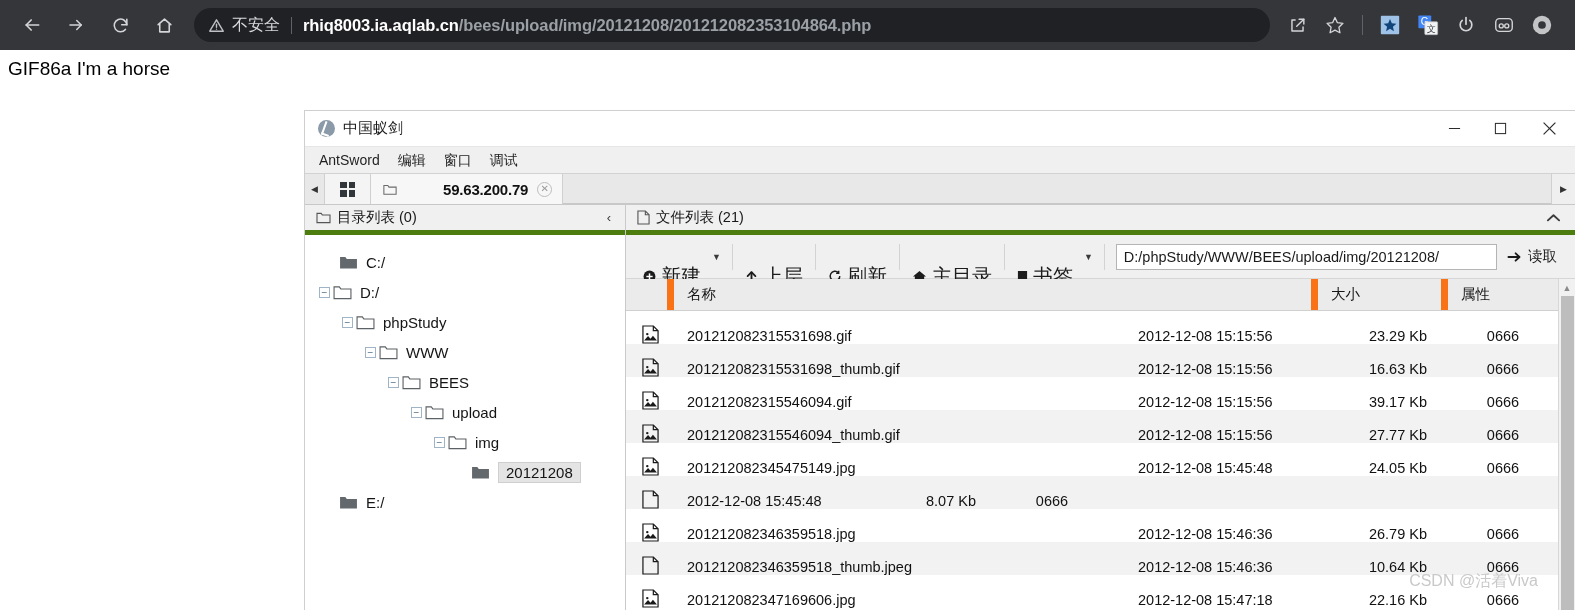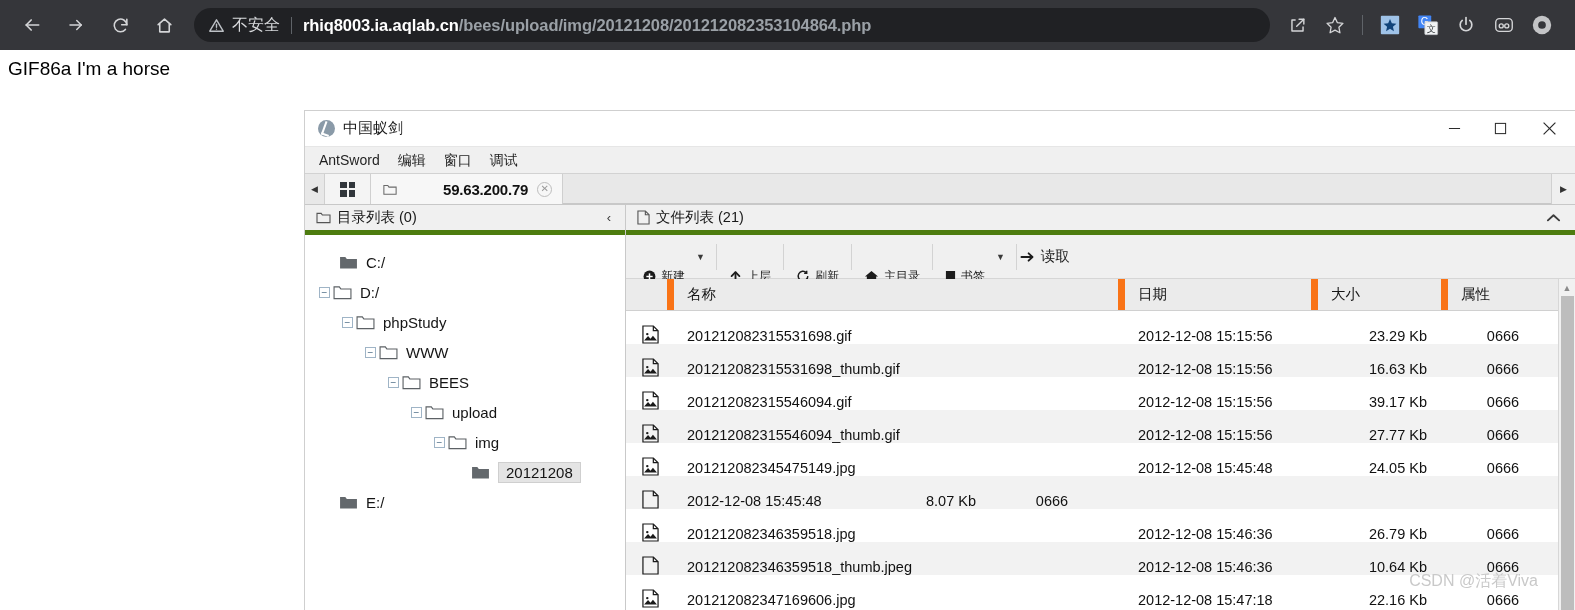--- a/index.html
+++ b/index.html
@@ -202,21 +202,21 @@
     background: #fff;
   }
   .toolbar {
     height: 44px; background: #f0f0f0;
     border-bottom: 1px solid #d6d6d6;
     display: flex; align-items: center; flex: 0 0 auto;
     padding: 0 8px;
   }
   .tb-btn {
     display: flex; align-items: center; gap: 5px;
-    padding: 4px 9px; font-size: 12px; color: #1c1c1c;
+    padding: 4px 9px; font-size: 20px; color: #1c1c1c;
     white-space: nowrap;
     margin-top: 40px;
   }
   .tb-caret { font-size: 9px; color: #3a3a3a; padding: 0 8px 0 2px; }
   .tb-sep { width: 1px; height: 26px; background: #d3d3d3; margin: 0 3px; flex: 0 0 auto; }
   .path-input {
     flex: 1 1 auto; min-width: 0; height: 26px;
     border: 1px solid #b4b4b4; background: #fff;
     font-size: 14.5px; color: #1a1a1a;
     padding: 0 7px; margin: 0 10px 0 8px;
@@ -588,37 +588,37 @@
 
         <div class="tb-btn">
           <svg width="11" height="14" viewBox="0 0 12 15">
               <path d="M1 1h10v13L6 10.2 1 14z" fill="#1c1c1c"></path>
             </svg>
           <span>书签</span>
         </div>
         <span class="tb-caret">▼</span>
         <span class="tb-sep"></span>
 
+        <input class="path-input" type="text" value="D:/phpStudy/WWW/BEES/upload/img/20121208/" style="">
 
         <div class="read-btn">
           <svg width="15" height="14" viewBox="0 0 16 15" stroke="#1c1c1c" stroke-width="2" fill="none" stroke-linecap="round" stroke-linejoin="round">
               <line x1="1.5" y1="7.5" x2="13" y2="7.5"></line>
               <polyline points="9.2 3.6 13.3 7.5 9.2 11.4"></polyline>
             </svg>
           <span>读取</span>
         </div>
       </div>
 
       <div class="table-wrap">
         <div class="table-main">
 
           <div class="thead">
             <div class="th col-icon"></div>
             <div class="th col-name">名称</div>
-            <div class="th col-date">日期</div>
             <div class="th col-size">大小</div>
             <div class="th col-attr">属性</div>
           </div>
 
           <div class="tbody">
 
             <div class="trow">
               <div class="td col-icon">
                   <svg width="17" height="19" viewBox="0 0 18 20" fill="none" stroke="#1b1b1b" stroke-width="1.3">
                     <path d="M1 19V1h11l5 5v13z"></path>

